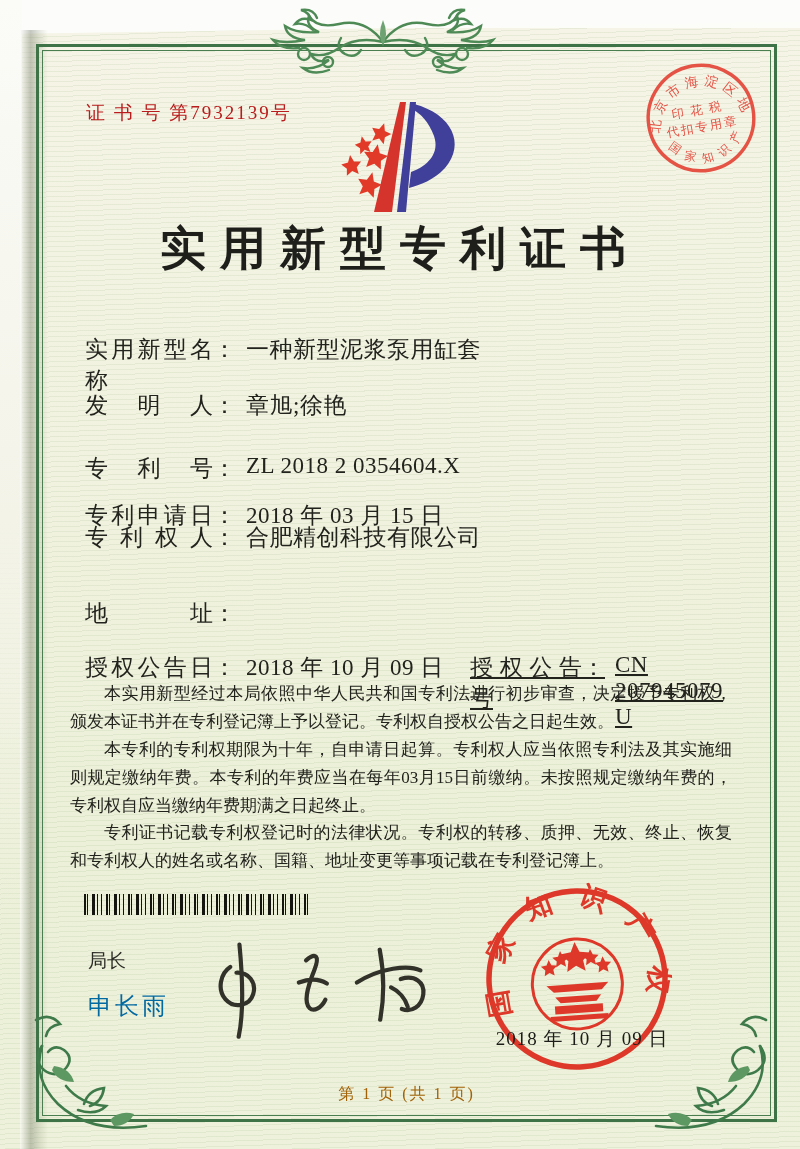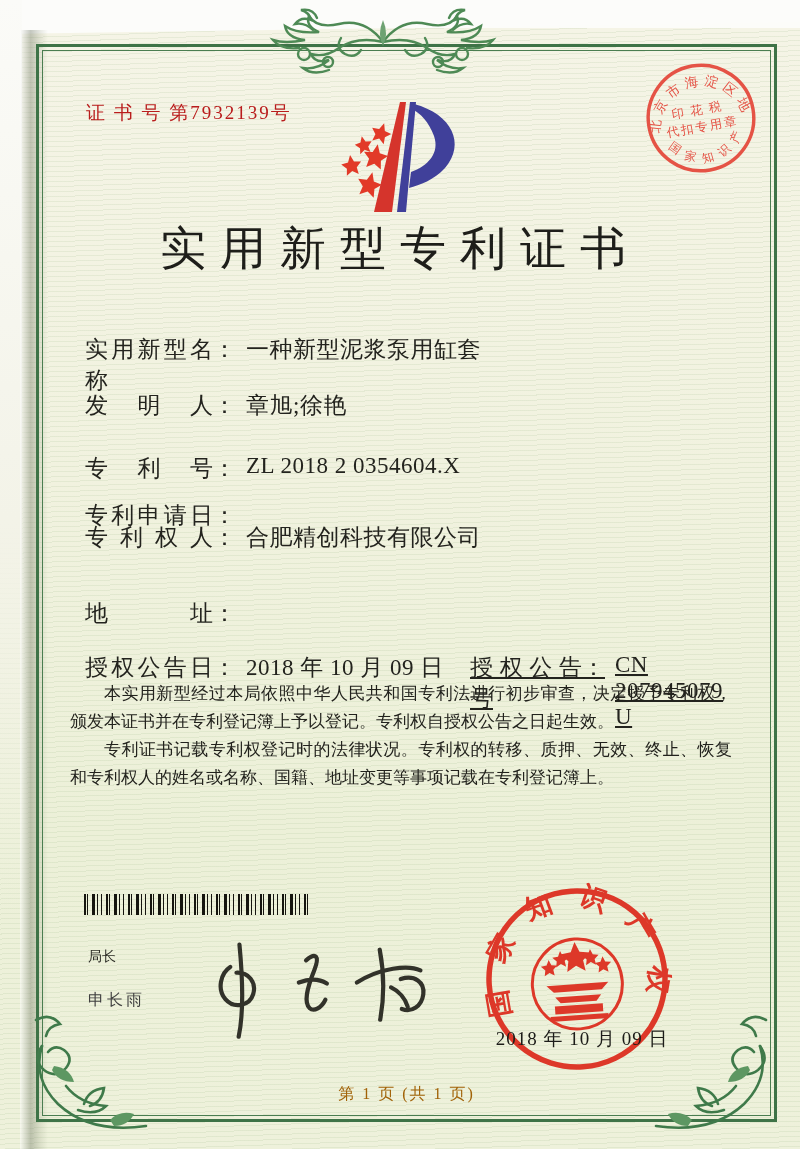--- a/index.html
+++ b/index.html
@@ -35,21 +35,21 @@
     position:absolute;left:36px;top:44px;width:741px;height:1078px;
     border:3px solid #3e7347;box-sizing:border-box;
   }
   .frame::before{
     content:"";position:absolute;inset:3px;border:1px solid #4a7d50;
   }
   .abs{position:absolute;}
   .cert-no{left:86px;top:100px;font-size:19px;letter-spacing:2px;color:#b91c1c;}
   .title{
     left:0;top:218px;width:800px;text-align:center;
-    font-size:46px;font-weight:normal;letter-spacing:14px;color:#1e1e1a;
+    font-size:46px;font-weight:bold;letter-spacing:14px;color:#1e1e1a;
   }
   .field-row{left:85px;font-size:23px;display:flex;align-items:flex-start;}
   .flabel{
     display:inline-block;width:128px;text-align:justify;text-align-last:justify;
     flex:0 0 128px;
   }
   .fcolon{margin-right:10px;}
   .fvalue{letter-spacing:.5px;}
   .addr-value{width:505px;line-height:1.62;}
   .grant-no-group{position:absolute;left:385px;top:0;display:flex;text-decoration:underline;}
@@ -58,22 +58,22 @@
   .paras p{margin:0;text-indent:2em;}
   .barcode{
     left:84px;top:894px;width:224px;height:21px;
     background:repeating-linear-gradient(90deg,
       #15150f 0 2px,transparent 2px 3px,
       #15150f 3px 4px,transparent 4px 8px,
       #15150f 8px 11px,transparent 11px 13px,
       #15150f 13px 14px,transparent 14px 17px,
       #15150f 17px 18px,transparent 18px 22px);
   }
-  .officer-title{left:88px;top:948px;font-size:14px;font-family:"Liberation Sans","DejaVu Sans",sans-serif;color:#2c2c26;}
-  .officer-name{left:88px;top:990px;font-size:16px;font-family:"Liberation Sans","DejaVu Sans",sans-serif;color:#404040;letter-spacing:3px;}
+  .officer-title{left:88px;top:948px;font-size:19px;font-family:"Liberation Sans","DejaVu Sans",sans-serif;color:#2c2c26;}
+  .officer-name{left:88px;top:990px;font-size:24px;font-family:"Liberation Sans","DejaVu Sans",sans-serif;color:#0369a1;letter-spacing:3px;}
   .signature{left:195px;top:930px;transform:rotate(-2deg);}
   .tax-seal{left:645px;top:62px;opacity:.93;transform:rotate(-10deg);}
   .office-seal{left:482px;top:884px;opacity:.95;transform:rotate(-4deg);}
   .seal-date{
     left:492px;top:1026px;width:180px;text-align:center;z-index:12;
     font-size:19px;color:#1c1c18;letter-spacing:1px;
   }
   .footer{left:36px;top:1084px;width:741px;text-align:center;font-size:16px;letter-spacing:2px;color:#a16207;}
   svg text{font-family:"Liberation Serif","DejaVu Serif",serif;}
 </style>
@@ -168,20 +168,21 @@
   <span class="fvalue">章旭;徐艳</span>
 </div>
 <div class="abs field-row" style="top:446px;margin-top:7px;">
   <span class="flabel">专利号</span>
     <span class="fcolon">：</span>
   <span class="fvalue">ZL 2018 2 0354604.X</span>
 </div>
 <div class="abs field-row" style="top:500px;">
   <span class="flabel">专利申请日</span>
     <span class="fcolon">：</span>
+  <span class="fvalue">2018 年 03 月 15 日</span>
 </div>
 <div class="abs field-row" style="top:522px;">
   <span class="flabel">专利权人</span>
     <span class="fcolon">：</span>
   <span class="fvalue">合肥精创科技有限公司</span>
 </div>
 <div class="abs field-row" style="top:598px;">
   <span class="flabel">地址</span>
     <span class="fcolon">：</span>
 </div>
@@ -191,20 +192,21 @@
   <span class="fvalue">2018 年 10 月 09 日</span>
   <span class="grant-no-group">
     <span class="flabel">授权公告号</span>
       <span class="fcolon">：</span>
     <span class="fvalue">CN 207945079 U</span>
   </span>
 </div>
 
 <div class="abs paras">
   <p>本实用新型经过本局依照中华人民共和国专利法进行初步审查，决定授予专利权，颁发本证书并在专利登记簿上予以登记。专利权自授权公告之日起生效。</p>
+  <p>本专利的专利权期限为十年，自申请日起算。专利权人应当依照专利法及其实施细则规定缴纳年费。本专利的年费应当在每年03月15日前缴纳。未按照规定缴纳年费的，专利权自应当缴纳年费期满之日起终止。</p>
   <p>专利证书记载专利权登记时的法律状况。专利权的转移、质押、无效、终止、恢复和专利权人的姓名或名称、国籍、地址变更等事项记载在专利登记簿上。</p>
 </div>
 
 <div class="abs barcode"></div>
 
 <div class="abs officer-title">局长</div>
 <div class="abs officer-name">申长雨</div>
 
 <svg class="abs signature" width="240" height="115" viewBox="0 0 240 115">
   <g stroke="#32322a" stroke-width="4.2" fill="none" stroke-linecap="round" stroke-linejoin="round">

